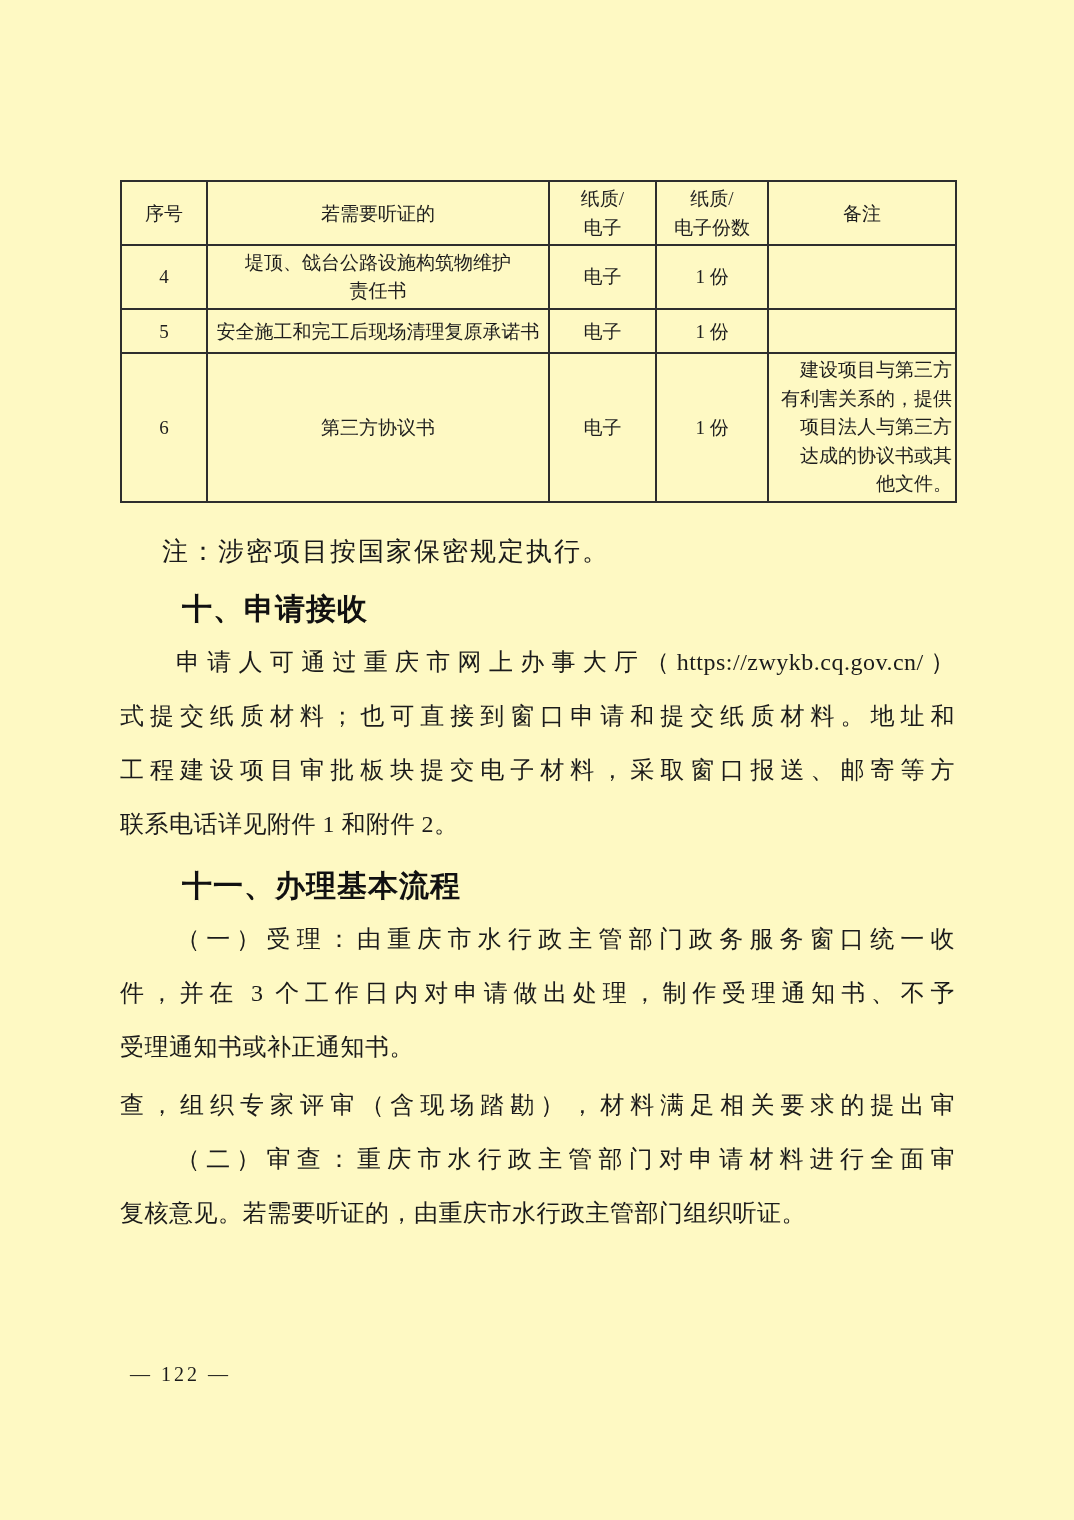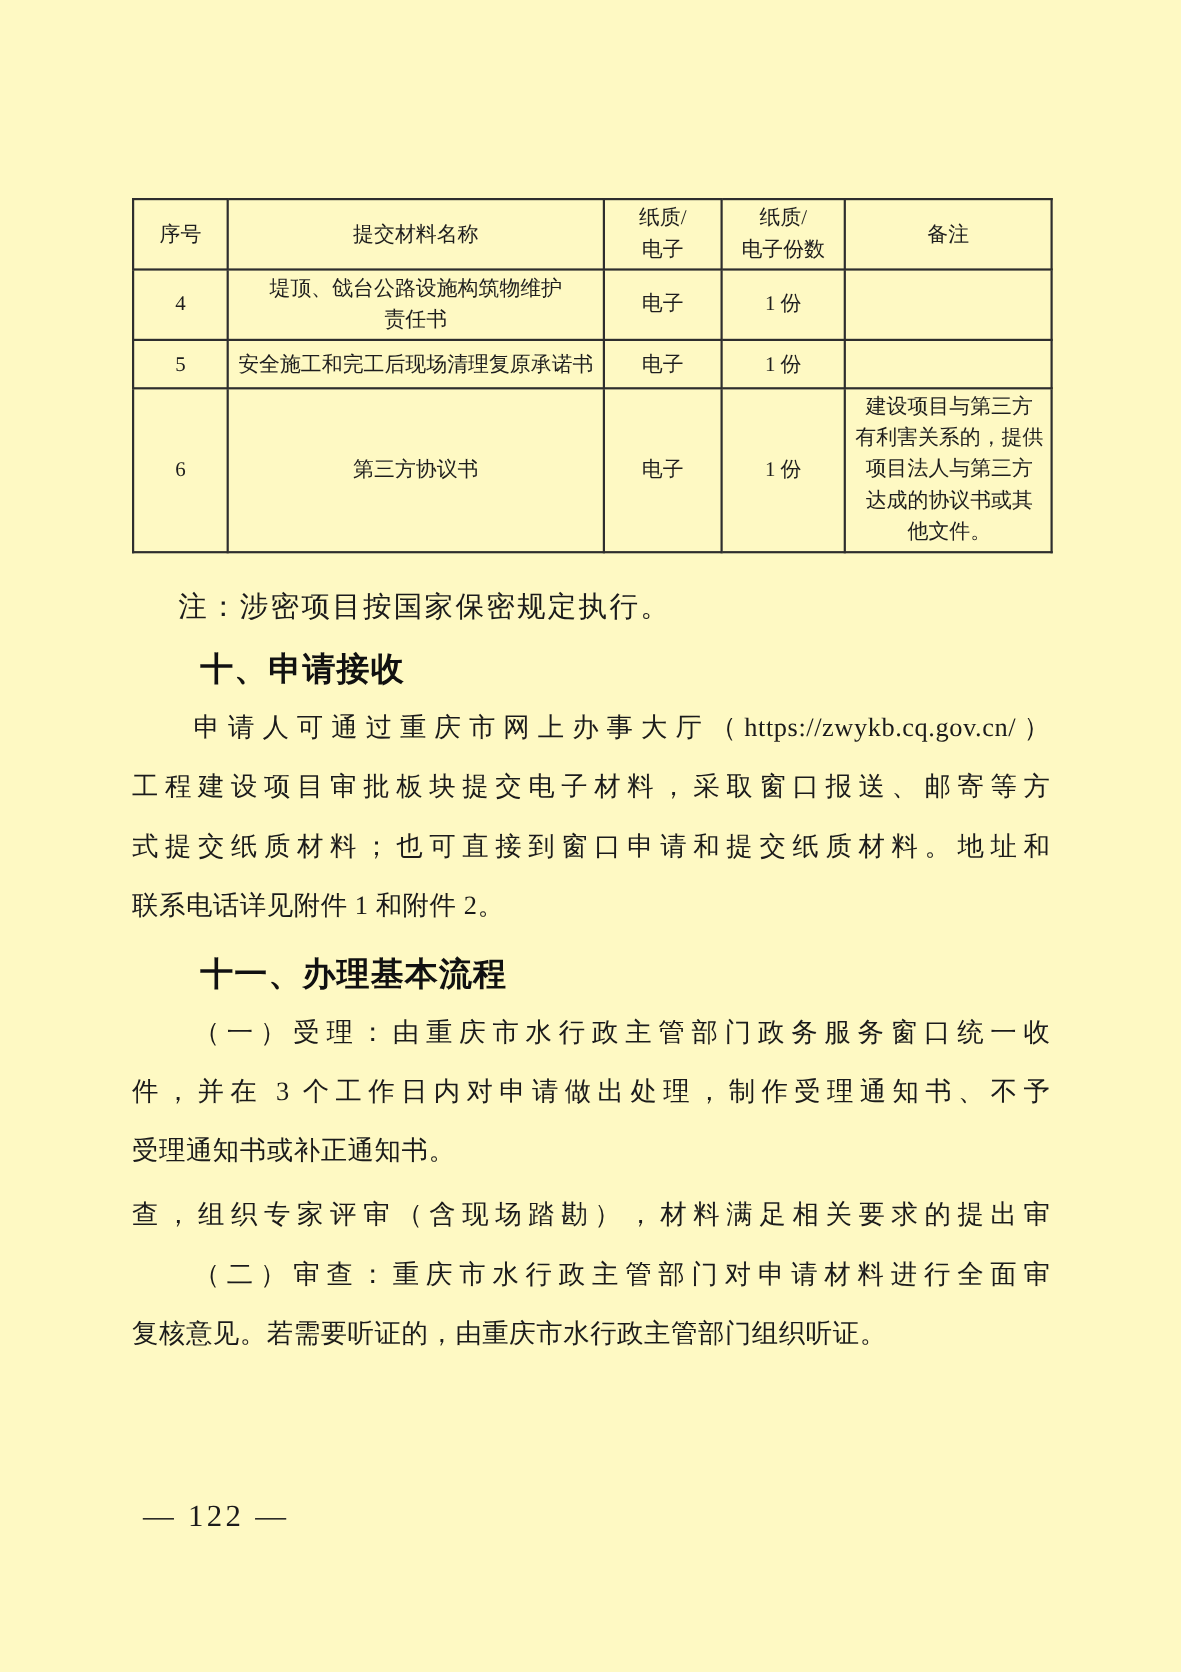--- a/index.html
+++ b/index.html
@@ -24,21 +24,21 @@
     padding:2px 3px;
     line-height:29px;
     white-space:pre-line;
     overflow:hidden;
   }
   tr.hdr  th { height:62px; }
   tr.r4   td { height:64px; line-height:28px; }
   tr.r5   td { height:44px; }
   tr.r6   td { height:146px; }
   td.remark {
-    text-align:center; font-size:19px; line-height:28.6px; padding:2px 3px 2px 5px;
+    text-align:right; font-size:19px; line-height:28.6px; padding:2px 3px 2px 5px;
   }
 
   
   .note {
     margin-top:29px;
     font-size:26px; line-height:40px;
     text-indent:42px; letter-spacing:2px;
   }
 
   
@@ -58,40 +58,40 @@
     text-align:justify;
     text-align-last:justify;
     letter-spacing:0.5px;
   }
   .para .line.first { text-indent:56px; }
   .para .line.last  { text-align-last:left; }
 
   
   .footer {
     position:absolute; left:130px; top:1363px;
-    font-size:28px; letter-spacing:3px; color:#1b1b1b;
+    font-size:20px; letter-spacing:3px; color:#1b1b1b;
   }
 </style>
 </head>
 <body>
 
 <div class="page">
 
   <table class="materials">
     <colgroup>
       <col style="width:86px">
         <col style="width:342px">
         <col style="width:107px">
         <col style="width:112px">
         <col style="width:188px">
     </colgroup>
     <thead>
       <tr class="hdr">
         <th>序号</th>
-        <th>提交材料名称</th>
+        <th>若需要听证的</th>
         <th>纸质/
 电子</th>
         <th>纸质/
 电子份数</th>
         <th>备注</th>
       </tr>
     </thead>
     <tbody>
       <tr class="r4">
         <td>4</td>
@@ -120,22 +120,22 @@
 他文件。</td>
       </tr>
     </tbody>
   </table>
 
   <p class="note">注：涉密项目按国家保密规定执行。</p>
 
   <h2 class="heading h1st">十、申请接收</h2>
   <div class="para">
     <div class="line first">申请人可通过重庆市网上办事大厅（https://zwykb.cq.gov.cn/）</div>
+    <div class="line">式提交纸质材料；也可直接到窗口申请和提交纸质材料。地址和</div>
     <div class="line">工程建设项目审批板块提交电子材料，采取窗口报送、邮寄等方</div>
-    <div class="line">式提交纸质材料；也可直接到窗口申请和提交纸质材料。地址和</div>
     <div class="line last">联系电话详见附件 1 和附件 2。</div>
   </div>
 
   <h2 class="heading h2nd">十一、办理基本流程</h2>
   <div class="para">
     <div class="line first">（一）受理：由重庆市水行政主管部门政务服务窗口统一收</div>
     <div class="line">件，并在 3 个工作日内对申请做出处理，制作受理通知书、不予</div>
     <div class="line last">受理通知书或补正通知书。</div>
   </div>
   <div class="para">

